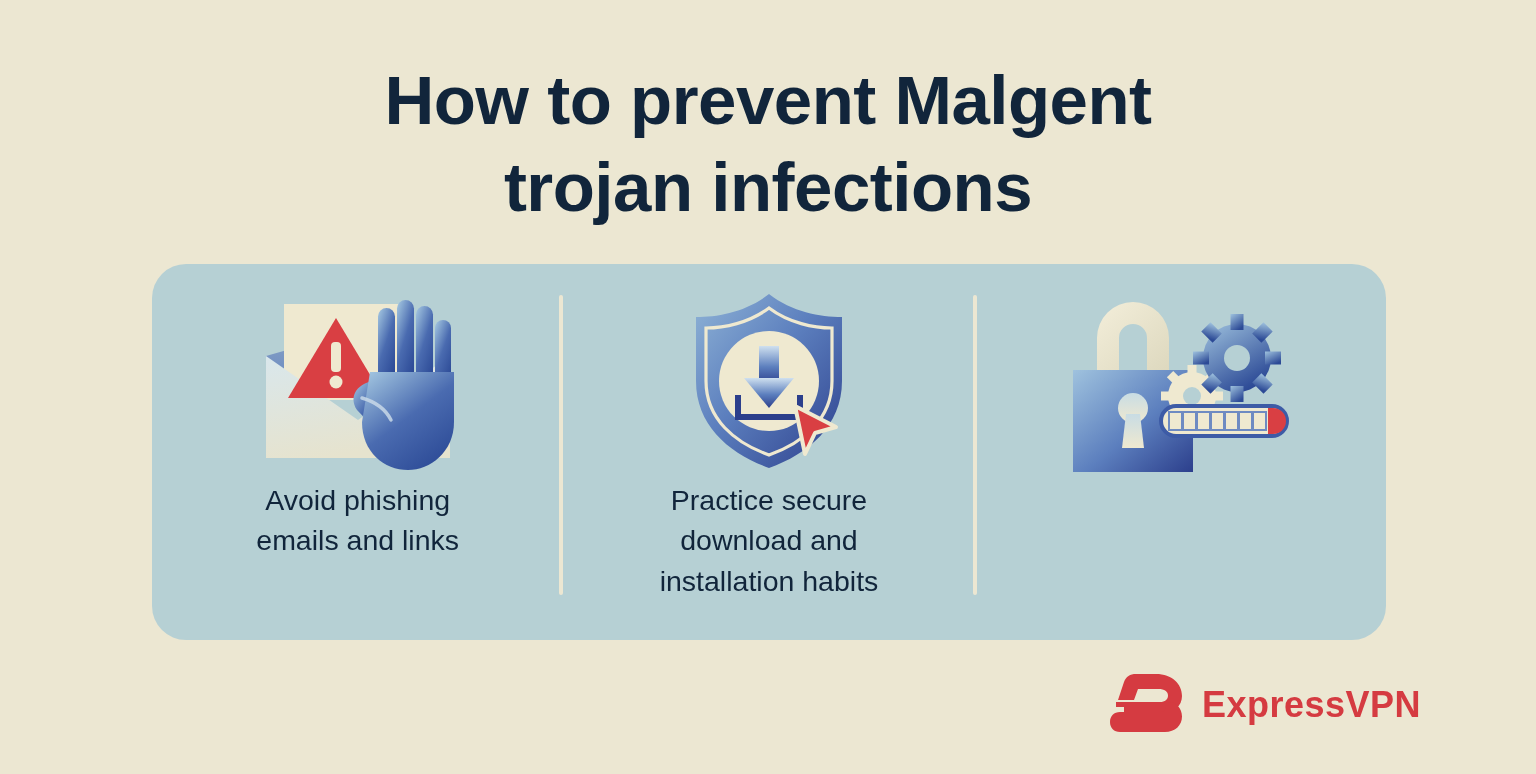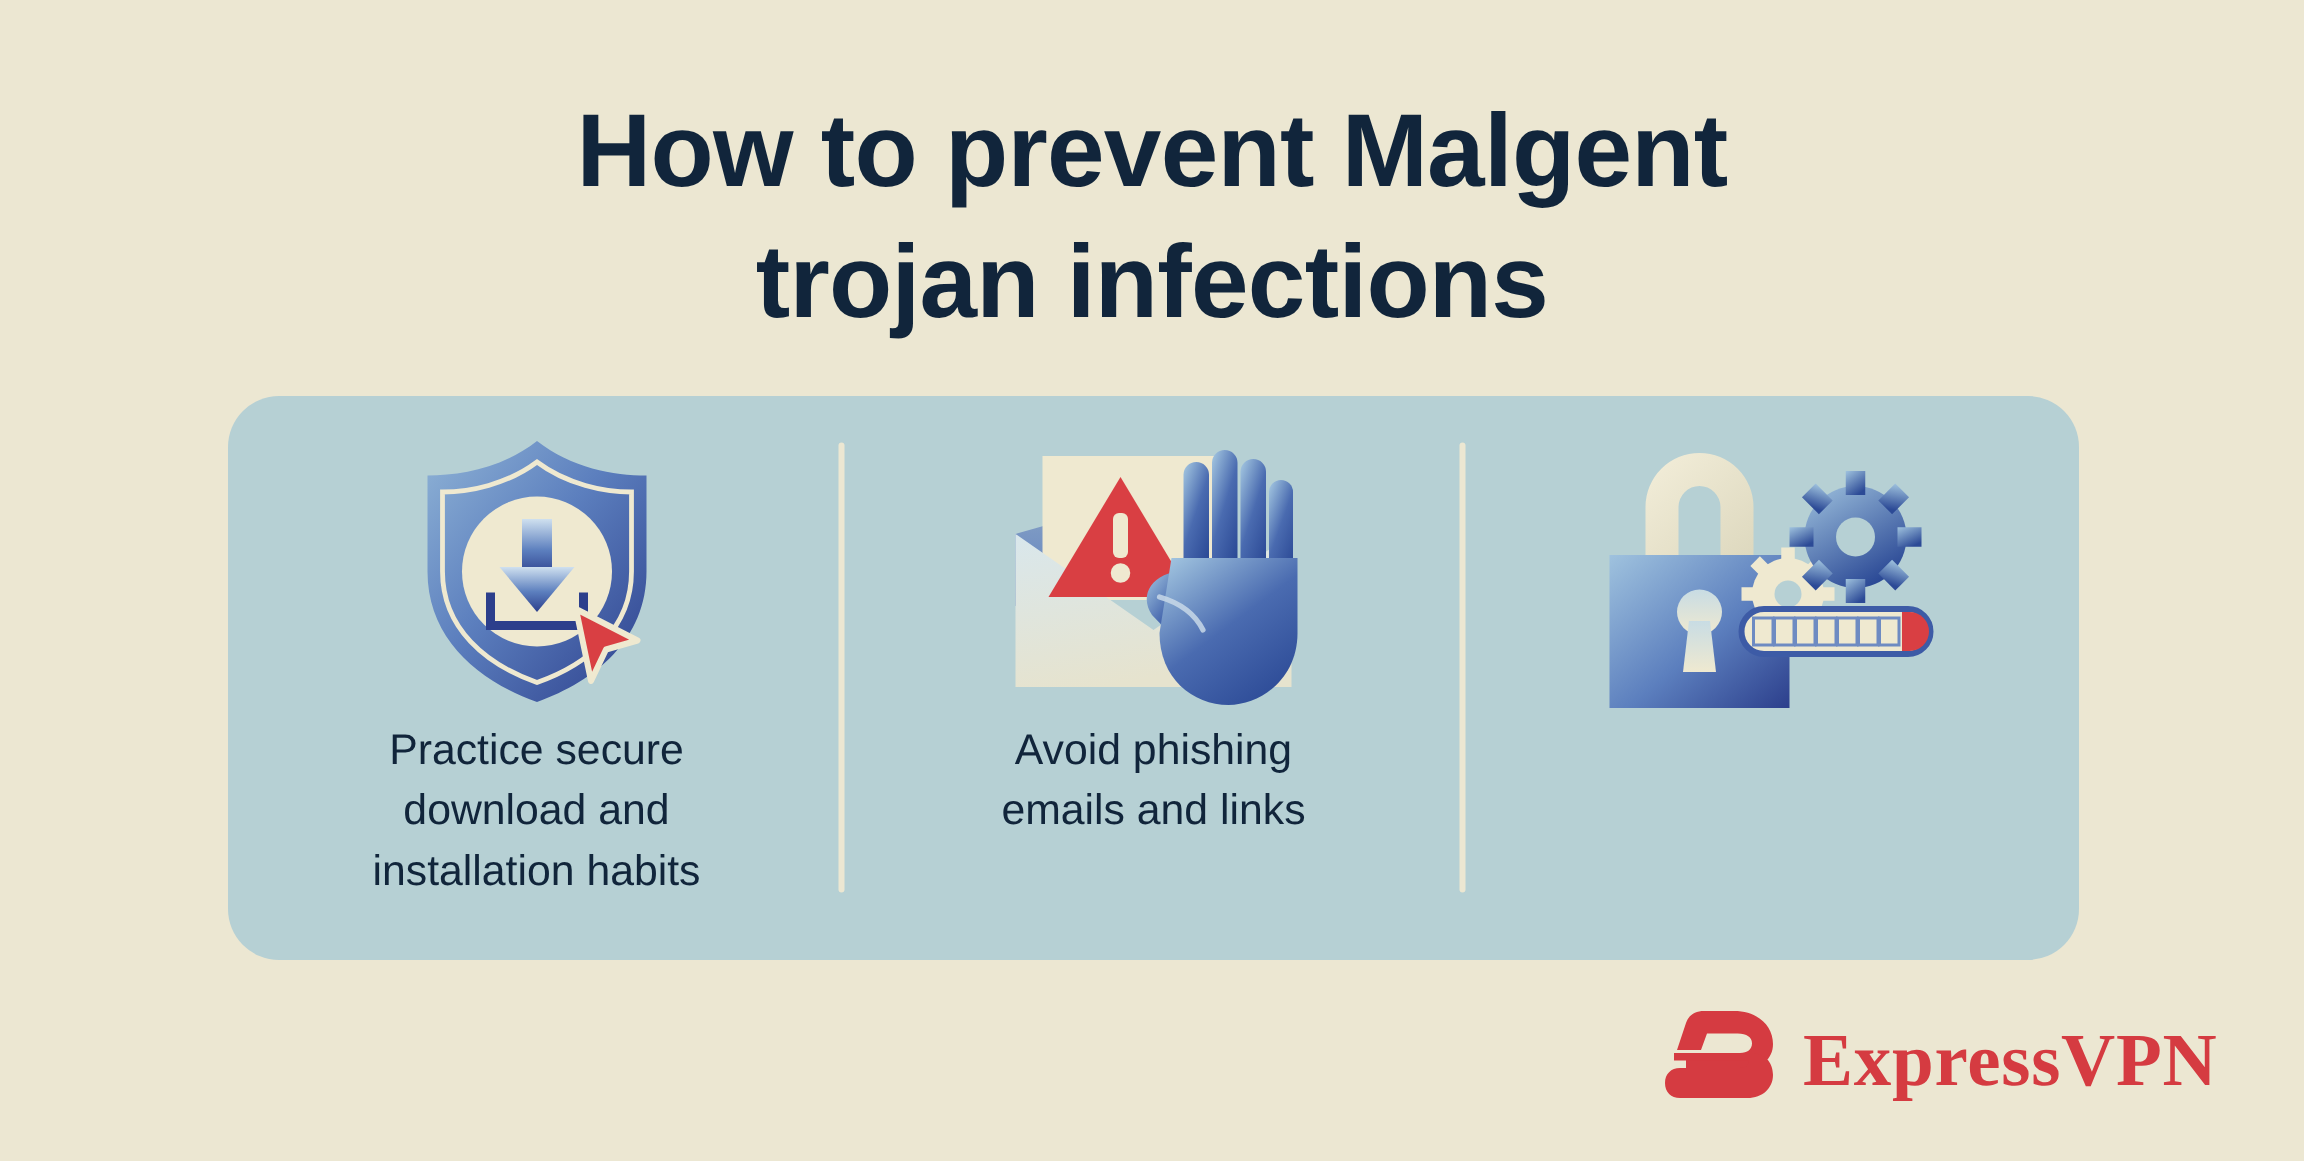--- a/index.html
+++ b/index.html
@@ -51,37 +51,81 @@
   }
   .divider.d1 { left:407px; }
   .divider.d2 { left:821px; }
 
   
   .logo {
     position:absolute; left:1110px; top:672px;
     display:flex; align-items:center; gap:14px;
   }
   .logo-word {
-    font-family:Liberation Serif, serif;
-    font-size:50px; font-weight:700; color:#D53B41;
+    font-family:Liberation Sans, sans-serif;
+    font-size:36px; font-weight:700; color:#D53B41;
     letter-spacing:0.5px; line-height:1;
   }
 </style>
 </head>
 <body>
 
 <div class="page">
 
   <div class="title">How to prevent Malgent
 trojan infections</div>
 
   <div class="card">
 
     <div class="divider d1"></div>
     <div class="divider d2"></div>
+
+    <div class="col">
+      <div class="icon-slot">
+        <svg width="200" height="190" viewBox="0 0 200 190" aria-hidden="true">
+          <defs>
+            <linearGradient id="envBody" x1="0" y1="0" x2="0.3" y2="1">
+              <stop offset="0%" stop-color="#D9E7EC"></stop>
+              <stop offset="100%" stop-color="#E6E3CE"></stop>
+            </linearGradient>
+            <linearGradient id="handGrad" x1="0.1" y1="0" x2="0.8" y2="1">
+              <stop offset="0%" stop-color="#9FC2DE"></stop>
+              <stop offset="50%" stop-color="#4A6BB0"></stop>
+              <stop offset="100%" stop-color="#2C4A96"></stop>
+            </linearGradient>
+            <linearGradient id="flapGrad" x1="0" y1="0" x2="0" y2="1">
+              <stop offset="0%" stop-color="#7F9BC4"></stop>
+              <stop offset="100%" stop-color="#5C7FBE"></stop>
+            </linearGradient>
+          </defs>
+
+          <path d="M8 70 L36 62 L36 112 L8 118 Z" fill="url(#flapGrad)"></path>
+
+          <rect x="26" y="18" width="122" height="96" fill="#EFE9D0"></rect>
+
+          <path d="M8 70 L100 134 L192 70 L192 172 L8 172 Z" fill="url(#envBody)"></path>
+
+          <path d="M78 32 L126 112 L30 112 Z" fill="#D93F43"></path>
+          <rect x="73" y="56" width="10" height="30" rx="4" fill="#EFE9D0"></rect>
+          <circle cx="78" cy="96" r="6.5" fill="#EFE9D0"></circle>
+
+          <g fill="url(#handGrad)">
+            <rect x="120" y="22" width="17" height="72" rx="8.5"></rect>
+            <rect x="139" y="14" width="17" height="80" rx="8.5"></rect>
+            <rect x="158" y="20" width="17" height="76" rx="8.5"></rect>
+            <rect x="177" y="34" width="16" height="64" rx="8"></rect>
+            <path d="M121 94 C99 96 90 110 99 124 L124 150 L120 120 Z"></path>
+            <path d="M112 86 L196 86 L196 136 C196 166 172 184 150 184 C126 184 104 166 104 136 Z"></path>
+          </g>
+          <path d="M104 112 C118 116 128 124 133 134" fill="none" stroke="#C8D8E8" stroke-width="3.5" stroke-linecap="round" opacity="0.85"></path>
+        </svg>
+      </div>
+      <div class="caption">Avoid phishing
+emails and links</div>
+    </div>
 
     <div class="col">
       <div class="icon-slot">
         <svg width="190" height="190" viewBox="0 0 190 190" aria-hidden="true">
           <defs>
             <linearGradient id="shieldGrad" x1="0" y1="0" x2="1" y2="1">
               <stop offset="0%" stop-color="#8FB3D6"></stop>
               <stop offset="45%" stop-color="#5C7FBE"></stop>
               <stop offset="100%" stop-color="#2C3F8C"></stop>
             </linearGradient>
@@ -102,64 +146,20 @@
           <path d="M70 92 L120 92 L95 122 Z" fill="url(#arrowGrad)"></path>
 
           <path d="M64 112 L64 131 L126 131 L126 112" fill="none" stroke="#2C3F8C" stroke-width="6" stroke-linecap="square"></path>
 
           <path d="M121 120 L162 141 L141 147 L131 168 Z" fill="#D93F43" stroke="#EFE9D0" stroke-width="4" stroke-linejoin="round"></path>
         </svg>
       </div>
       <div class="caption">Practice secure
 download and
 installation habits</div>
-    </div>
-
-    <div class="col">
-      <div class="icon-slot">
-        <svg width="200" height="190" viewBox="0 0 200 190" aria-hidden="true">
-          <defs>
-            <linearGradient id="envBody" x1="0" y1="0" x2="0.3" y2="1">
-              <stop offset="0%" stop-color="#D9E7EC"></stop>
-              <stop offset="100%" stop-color="#E6E3CE"></stop>
-            </linearGradient>
-            <linearGradient id="handGrad" x1="0.1" y1="0" x2="0.8" y2="1">
-              <stop offset="0%" stop-color="#9FC2DE"></stop>
-              <stop offset="50%" stop-color="#4A6BB0"></stop>
-              <stop offset="100%" stop-color="#2C4A96"></stop>
-            </linearGradient>
-            <linearGradient id="flapGrad" x1="0" y1="0" x2="0" y2="1">
-              <stop offset="0%" stop-color="#7F9BC4"></stop>
-              <stop offset="100%" stop-color="#5C7FBE"></stop>
-            </linearGradient>
-          </defs>
-
-          <path d="M8 70 L36 62 L36 112 L8 118 Z" fill="url(#flapGrad)"></path>
-
-          <rect x="26" y="18" width="122" height="96" fill="#EFE9D0"></rect>
-
-          <path d="M8 70 L100 134 L192 70 L192 172 L8 172 Z" fill="url(#envBody)"></path>
-
-          <path d="M78 32 L126 112 L30 112 Z" fill="#D93F43"></path>
-          <rect x="73" y="56" width="10" height="30" rx="4" fill="#EFE9D0"></rect>
-          <circle cx="78" cy="96" r="6.5" fill="#EFE9D0"></circle>
-
-          <g fill="url(#handGrad)">
-            <rect x="120" y="22" width="17" height="72" rx="8.5"></rect>
-            <rect x="139" y="14" width="17" height="80" rx="8.5"></rect>
-            <rect x="158" y="20" width="17" height="76" rx="8.5"></rect>
-            <rect x="177" y="34" width="16" height="64" rx="8"></rect>
-            <path d="M121 94 C99 96 90 110 99 124 L124 150 L120 120 Z"></path>
-            <path d="M112 86 L196 86 L196 136 C196 166 172 184 150 184 C126 184 104 166 104 136 Z"></path>
-          </g>
-          <path d="M104 112 C118 116 128 124 133 134" fill="none" stroke="#C8D8E8" stroke-width="3.5" stroke-linecap="round" opacity="0.85"></path>
-        </svg>
-      </div>
-      <div class="caption">Avoid phishing
-emails and links</div>
     </div>
 
     <div class="col">
       <div class="icon-slot">
         <svg width="230" height="190" viewBox="0 0 230 190" aria-hidden="true">
           <defs>
             <linearGradient id="lockBody" x1="0" y1="0" x2="1" y2="1">
               <stop offset="0%" stop-color="#9FC2DE"></stop>
               <stop offset="55%" stop-color="#5C7FBE"></stop>
               <stop offset="100%" stop-color="#2C3F8C"></stop>

